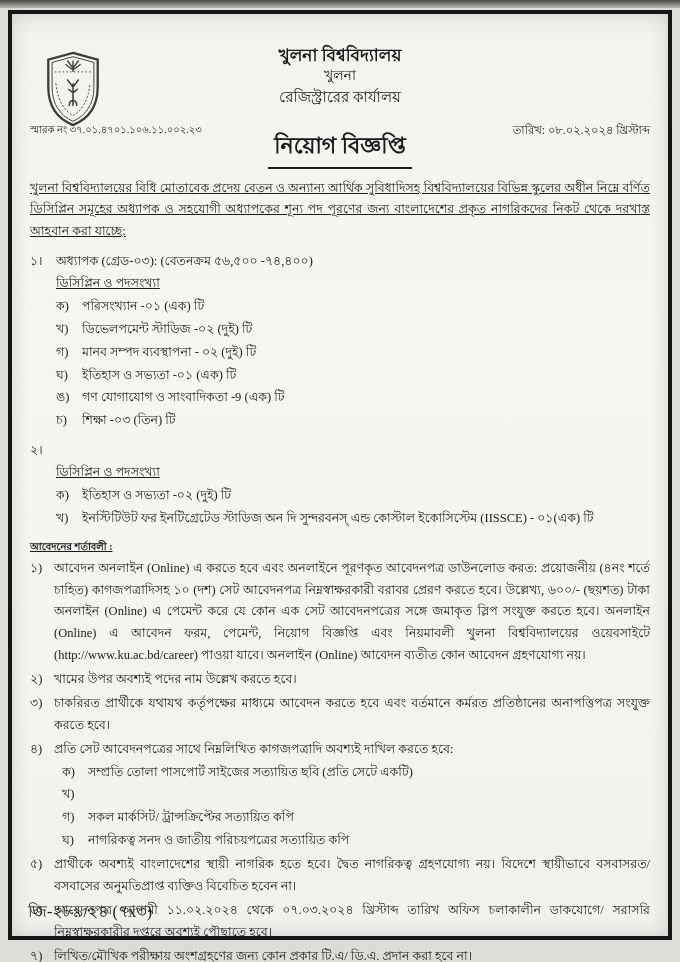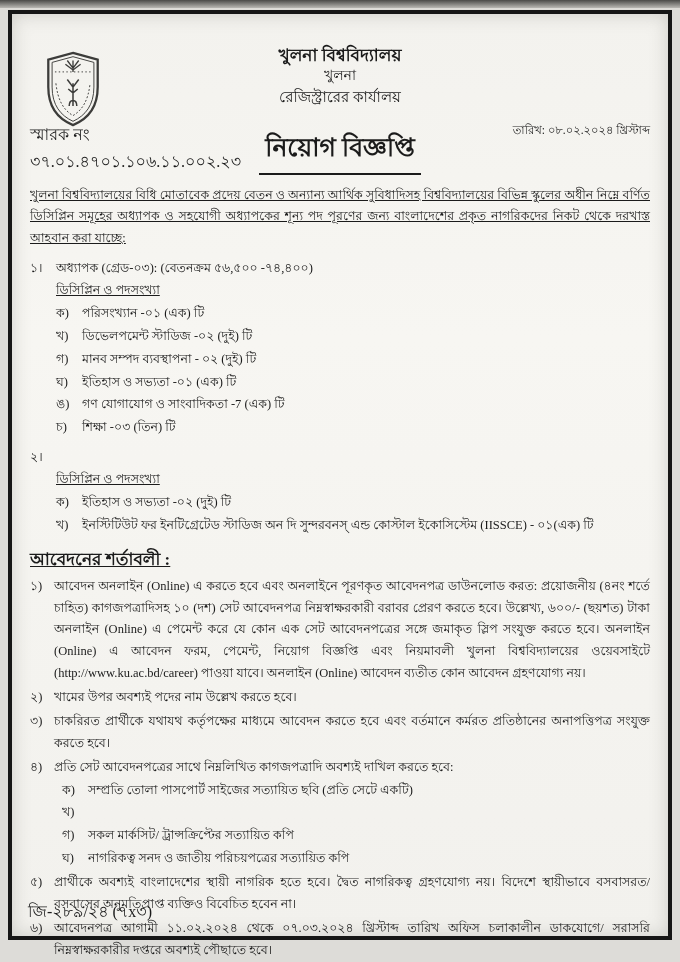--- a/index.html
+++ b/index.html
@@ -25,35 +25,35 @@
   }
   .hdr{position:relative;text-align:center;}
   .logo{position:absolute;left:14px;top:6px;width:58px;height:76px;}
   .uni{font-size:17px;font-weight:bold;line-height:1.25;margin-top:19px;}
   .city{font-size:14px;line-height:1.45;}
   .office{font-size:15px;line-height:1.4;}
   .meta-row{
     display:grid;grid-template-columns:1fr auto 1fr;
     align-items:start;margin-top:10px;
   }
-  .memo{font-size:16px;text-align:left;padding-top:4px;}
+  .memo{font-size:10px;text-align:left;padding-top:4px;}
   .ndate{font-size:11.5px;text-align:right;padding-top:4px;}
   .ntitle{
-    font-size:25px;font-weight:bold;
+    font-size:22px;font-weight:bold;
     border-bottom:2px solid #1b1b1b;padding:2px 6px 2px 6px;margin-top:8px;
   }
   .body-txt{font-size:12.5px;line-height:1.75;}
   .intro{margin-top:9px;text-align:justify;text-decoration:underline;}
   .sec{margin-top:8px;}
   .sec-title-row{display:flex;}
   .sec-num{flex:0 0 26px;}
   .sec-sub{margin-left:26px;text-decoration:underline;font-weight:normal;}
   .d-item{display:flex;margin-left:26px;margin-top:1px;}
   .d-lbl{flex:0 0 26px;}
-  .cond-head{margin-top:9px;font-weight:bold;text-decoration:underline;font-size:17px;}
+  .cond-head{margin-top:9px;font-weight:bold;text-decoration:underline;font-size:10px;}
   .cond{display:flex;margin-top:2px;text-align:justify;}
   .c-lbl{flex:0 0 24px;}
   .c-txt{flex:1;}
   .sub-item{display:flex;margin-left:32px;margin-top:1px;}
   .s-lbl{flex:0 0 26px;}
   .print-ref{
     position:absolute;left:16px;bottom:10px;font-size:16px;
   }
   svg .ink{stroke:#3c3c3a;fill:none;}
 </style>
@@ -105,21 +105,21 @@
     <div class="d-item">
       <span class="d-lbl">গ)</span>
       <span>মানব সম্পদ ব্যবস্থাপনা - ০২ (দুই) টি</span>
     </div>
     <div class="d-item">
       <span class="d-lbl">ঘ)</span>
       <span>ইতিহাস ও সভ্যতা -০১ (এক) টি</span>
     </div>
     <div class="d-item">
       <span class="d-lbl">ঙ)</span>
-      <span>গণ যোগাযোগ ও সাংবাদিকতা -7 (এক) টি</span>
+      <span>গণ যোগাযোগ ও সাংবাদিকতা -9 (এক) টি</span>
     </div>
     <div class="d-item">
       <span class="d-lbl">চ)</span>
       <span>শিক্ষা -০৩ (তিন) টি</span>
     </div>
   </div>
 
   <div class="sec body-txt">
     <div class="sec-title-row">
       <span class="sec-num">২।</span>

